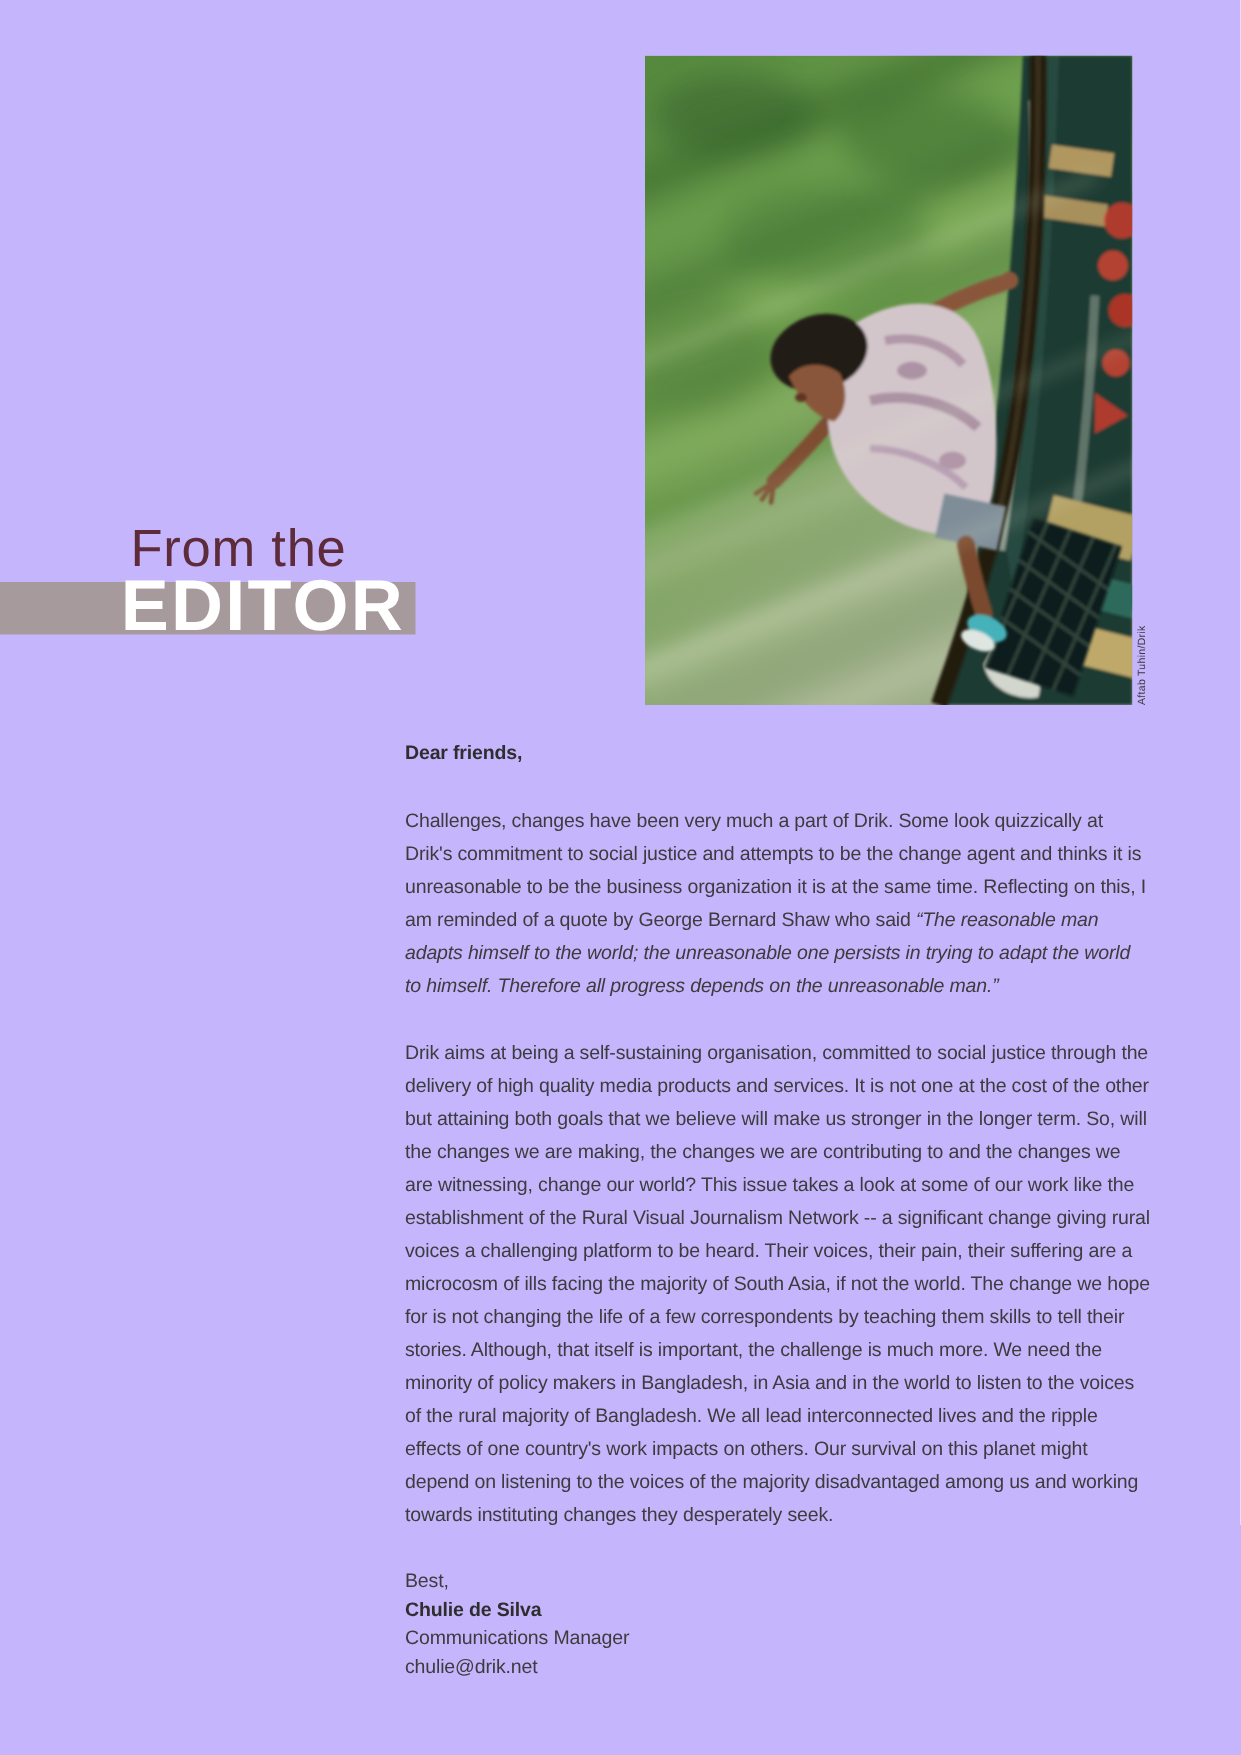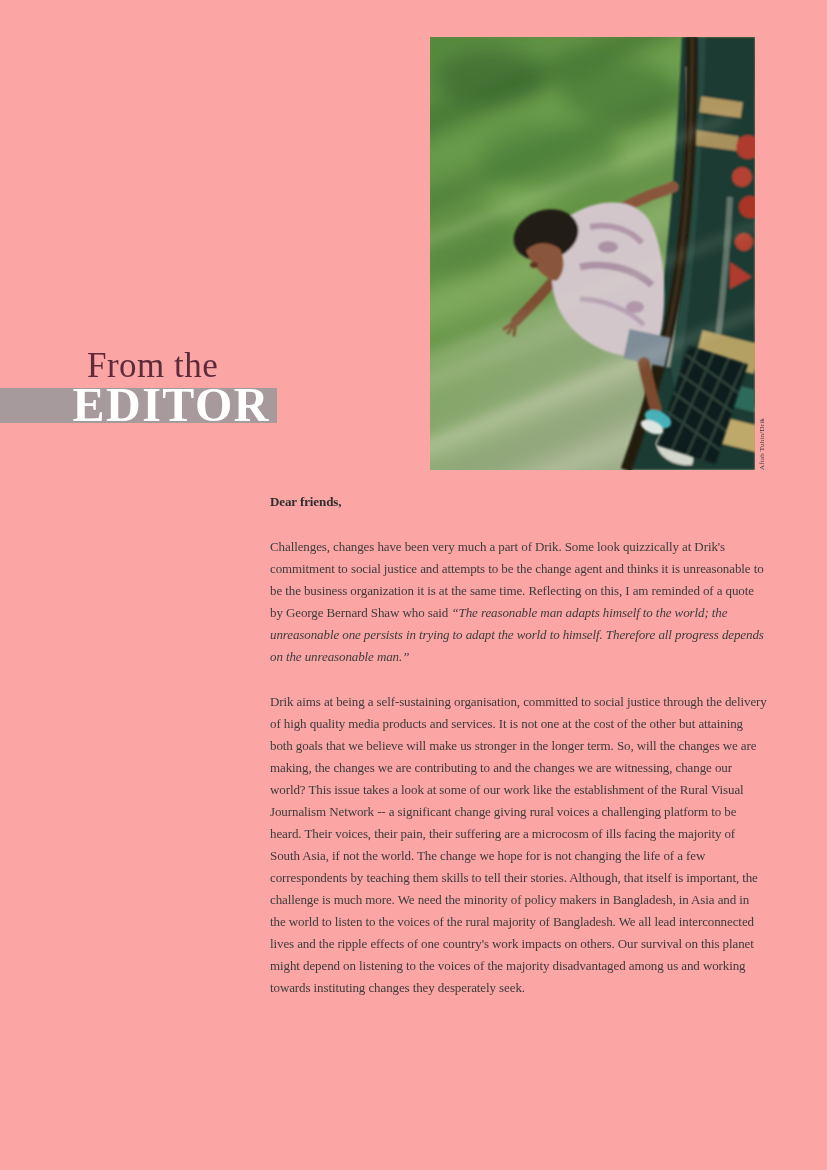--- a/index.html
+++ b/index.html
@@ -4,23 +4,23 @@
 <style>
   html, body {
     margin: 0;
     padding: 0;
     background: #ffffff;
   }
   .page {
     position: relative;
     width: 827px;
     height: 1170px;
-    background: #fca5a5;
+    background: #c4b5fd;
     overflow: hidden;
-    font-family: Liberation Serif, serif;
+    font-family: Liberation Sans, sans-serif;
   }
 
   
   .photo {
     position: absolute;
     left: 430px;
     top: 37px;
     width: 325px;
     height: 433px;
     overflow: hidden;
@@ -228,15 +228,21 @@
     <span class="title">EDITOR</span>
   </div>
 
   <div class="letter">
     <p class="salutation">Dear friends,</p>
 
     <p><span>Challenges, changes have been very much a part of Drik. Some look quizzically at Drik's commitment to social justice and attempts to be the change agent and thinks it is unreasonable to be the business organization it is at the same time. Reflecting on this, I am reminded of a quote by George Bernard Shaw who said </span><span class="quote">“The reasonable man adapts himself to the world; the unreasonable one persists in trying to adapt the world to himself. Therefore all progress depends on the unreasonable man.”</span></p>
 
     <p>Drik aims at being a self-sustaining organisation, committed to social justice through the delivery of high quality media products and services. It is not one at the cost of the other but attaining both goals that we believe will make us stronger in the longer term. So, will the changes we are making, the changes we are contributing to and the changes we are witnessing, change our world? This issue takes a look at some of our work like the establishment of the Rural Visual Journalism Network -- a significant change giving rural voices a challenging platform to be heard. Their voices, their pain, their suffering are a microcosm of ills facing the majority of South Asia, if not the world. The change we hope for is not changing the life of a few correspondents by teaching them skills to tell their stories. Although, that itself is important, the challenge is much more. We need the minority of policy makers in Bangladesh, in Asia and in the world to listen to the voices of the rural majority of Bangladesh. We all lead interconnected lives and the ripple effects of one country's work impacts on others. Our survival on this planet might depend on listening to the voices of the majority disadvantaged among us and working towards instituting changes they desperately seek.</p>
 
+    <div class="signature">
+      <div>Best,</div>
+      <div class="name">Chulie de Silva</div>
+      <div>Communications Manager</div>
+      <div>chulie@drik.net</div>
+    </div>
   </div>
 
 </div>
 
 </body></html>

